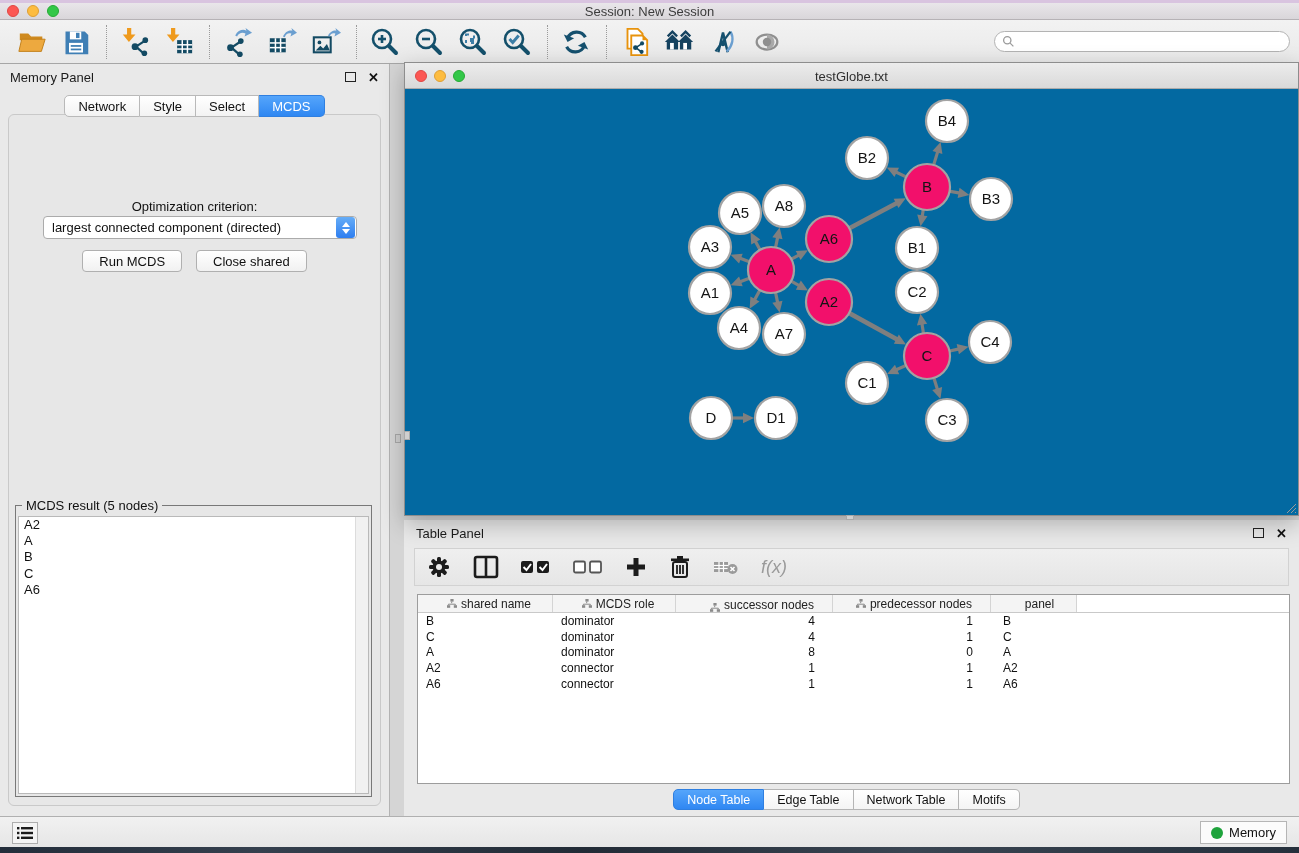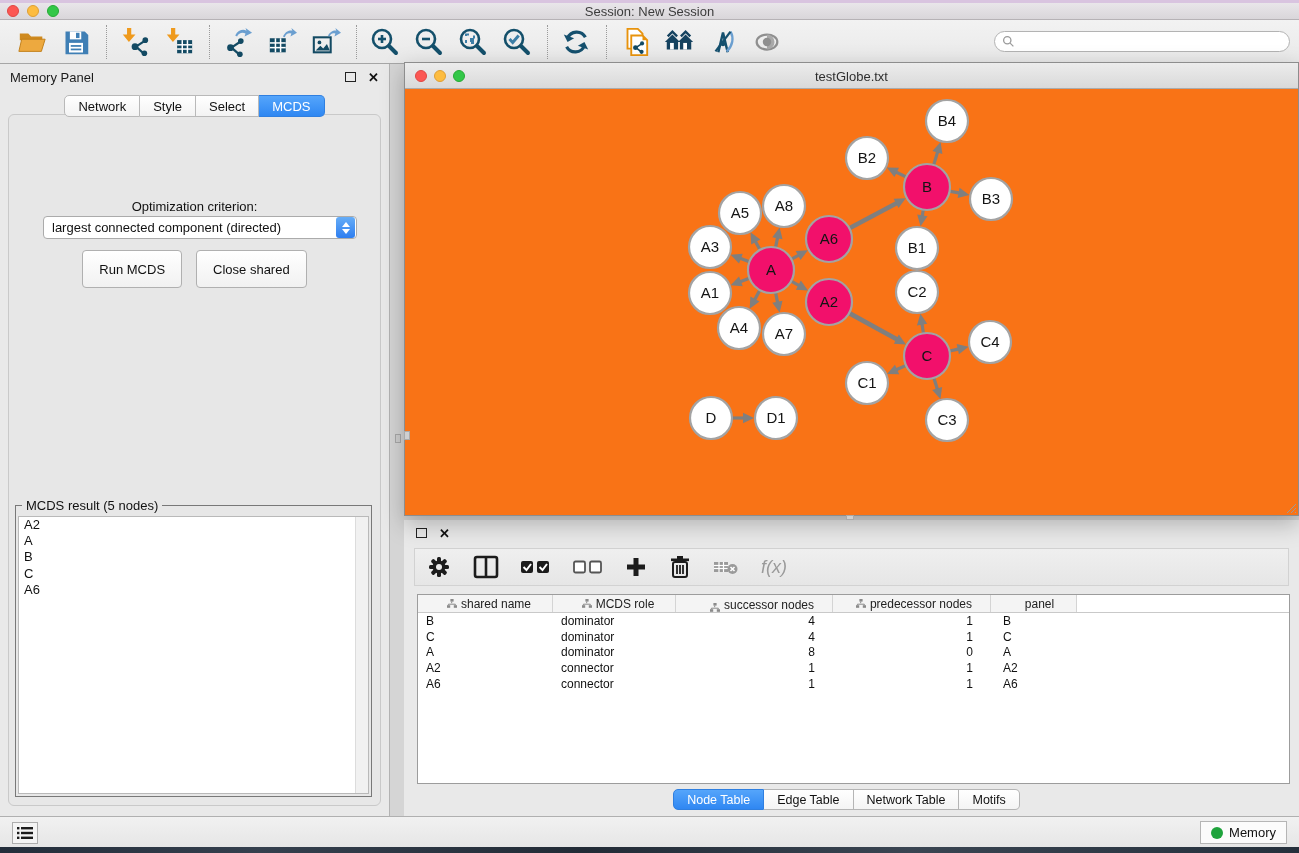--- a/index.html
+++ b/index.html
@@ -53,42 +53,42 @@
     display:flex; align-items:center; font-size:13px; color:#111; }
   .criterion .val { flex:1; padding-left:8px; }
   .stepper { width:19px; height:21px; margin-right:1px; border-radius:3px;
     background:linear-gradient(#66adf7,#2e7ef0); display:flex; flex-direction:column;
     align-items:center; justify-content:center; gap:2px; }
   .stepper .tri-up { width:0; height:0; border-left:4px solid transparent; border-right:4px solid transparent;
     border-bottom:5px solid #fff; }
   .stepper .tri-down { width:0; height:0; border-left:4px solid transparent; border-right:4px solid transparent;
     border-top:5px solid #fff; }
   .cp-buttons { position:absolute; top:135px; width:100%; display:flex; justify-content:center; gap:14px; }
-  .btn { height:38px; padding:0 16px; background:linear-gradient(#ffffff,#f1f1f1);
+  .btn { height:22px; padding:0 16px; background:linear-gradient(#ffffff,#f1f1f1);
     border:1px solid #b0b0b0; border-radius:4px; font-size:13px; color:#111;
     font-family:"Liberation Sans",sans-serif; }
   .mcds-fieldset { position:absolute; left:6px; right:8px; top:390px; bottom:8px;
     border:1px solid #787878; background:#e7e7e7; }
   .mcds-legend { position:absolute; top:-8px; left:6px; background:#e7e7e7; padding:0 4px;
     font-size:13px; color:#111; }
   .mcds-list { position:absolute; left:2px; right:2px; top:10px; bottom:2px; background:#fff;
     border:1px solid #b9b9b9; overflow:hidden; }
   .mcds-scroll { position:absolute; right:0; top:0; bottom:0; width:13px; background:#f1f1f1;
     border-left:1px solid #dcdcdc; }
   .mcds-item { font-size:13px; color:#111; line-height:16.2px; padding-left:5px; }
 
   
   .net-window { position:absolute; left:404px; top:62px; width:895px; height:454px;
     border:1px solid #8d8d8d; background:#fff; box-shadow:0 8px 22px rgba(0,0,0,.25); z-index:3; }
   .net-titlebar { height:26px; background:linear-gradient(#ececec,#d9d9d9);
     border-bottom:1px solid #ababab; position:relative; }
   .net-title { position:absolute; left:0; right:0; top:6px; text-align:center; font-size:13px; color:#2e2e2e; }
   .net-dots { position:absolute; left:10px; top:7px; display:flex; gap:7px; }
   .net-dot { width:12px; height:12px; border-radius:50%; }
-  .net-canvas { position:relative; width:100%; height:426px; background:#f97316; }
+  .net-canvas { position:relative; width:100%; height:426px; background:#0369a1; }
   .resize-grip { position:absolute; right:1px; bottom:1px; width:12px; height:12px; }
   .left-grip { position:absolute; left:-1px; top:342px; width:6px; height:9px; background:#cfcfcf; border:1px solid #aaa; }
 
   
   .table-panel { position:absolute; left:404px; top:520px; width:895px; height:296px; background:#e9e9e9; }
   .split-dot { position:absolute; left:846px; top:515px; width:8px; height:5px; background:#cfcfcf; border:1px solid #a8a8a8; z-index:4; }
   .vsplit-dot { position:absolute; left:395px; top:434px; width:6px; height:9px; background:#cfcfcf; border:1px solid #a8a8a8; }
   .tp-toolbar { position:absolute; left:10px; top:28px; right:10px; height:38px;
     background:linear-gradient(#efefef,#e6e6e6); border:1px solid #d2d2d2;
     display:flex; align-items:center; padding-left:12px; gap:22px; }
@@ -442,20 +442,21 @@
         <line x1="2" y1="11" x2="11" y2="2"></line>
         <line x1="6" y1="11" x2="11" y2="6"></line>
         <line x1="10" y1="11" x2="11" y2="10"></line>
       </g>
     </svg>
 </div>
 <div class="split-dot"></div>
 
 <div class="table-panel">
   <div class="panel-head" style="padding:0 12px;">
+    <div class="panel-title">Table Panel</div>
     <div class="ph-float"></div>
     <div class="ph-close">✕</div>
   </div>
   <div class="tp-toolbar">
     <div class="tp-icon">
       <svg width="24" height="24" viewBox="0 0 24 24">
           <g fill="#1c1c1c">
             <rect x="10" y="2" width="4" height="20" rx="1.5"></rect>
             <rect x="10" y="2" width="4" height="20" rx="1.5" transform="rotate(45 12 12)"></rect>
             <rect x="10" y="2" width="4" height="20" rx="1.5" transform="rotate(90 12 12)"></rect>

